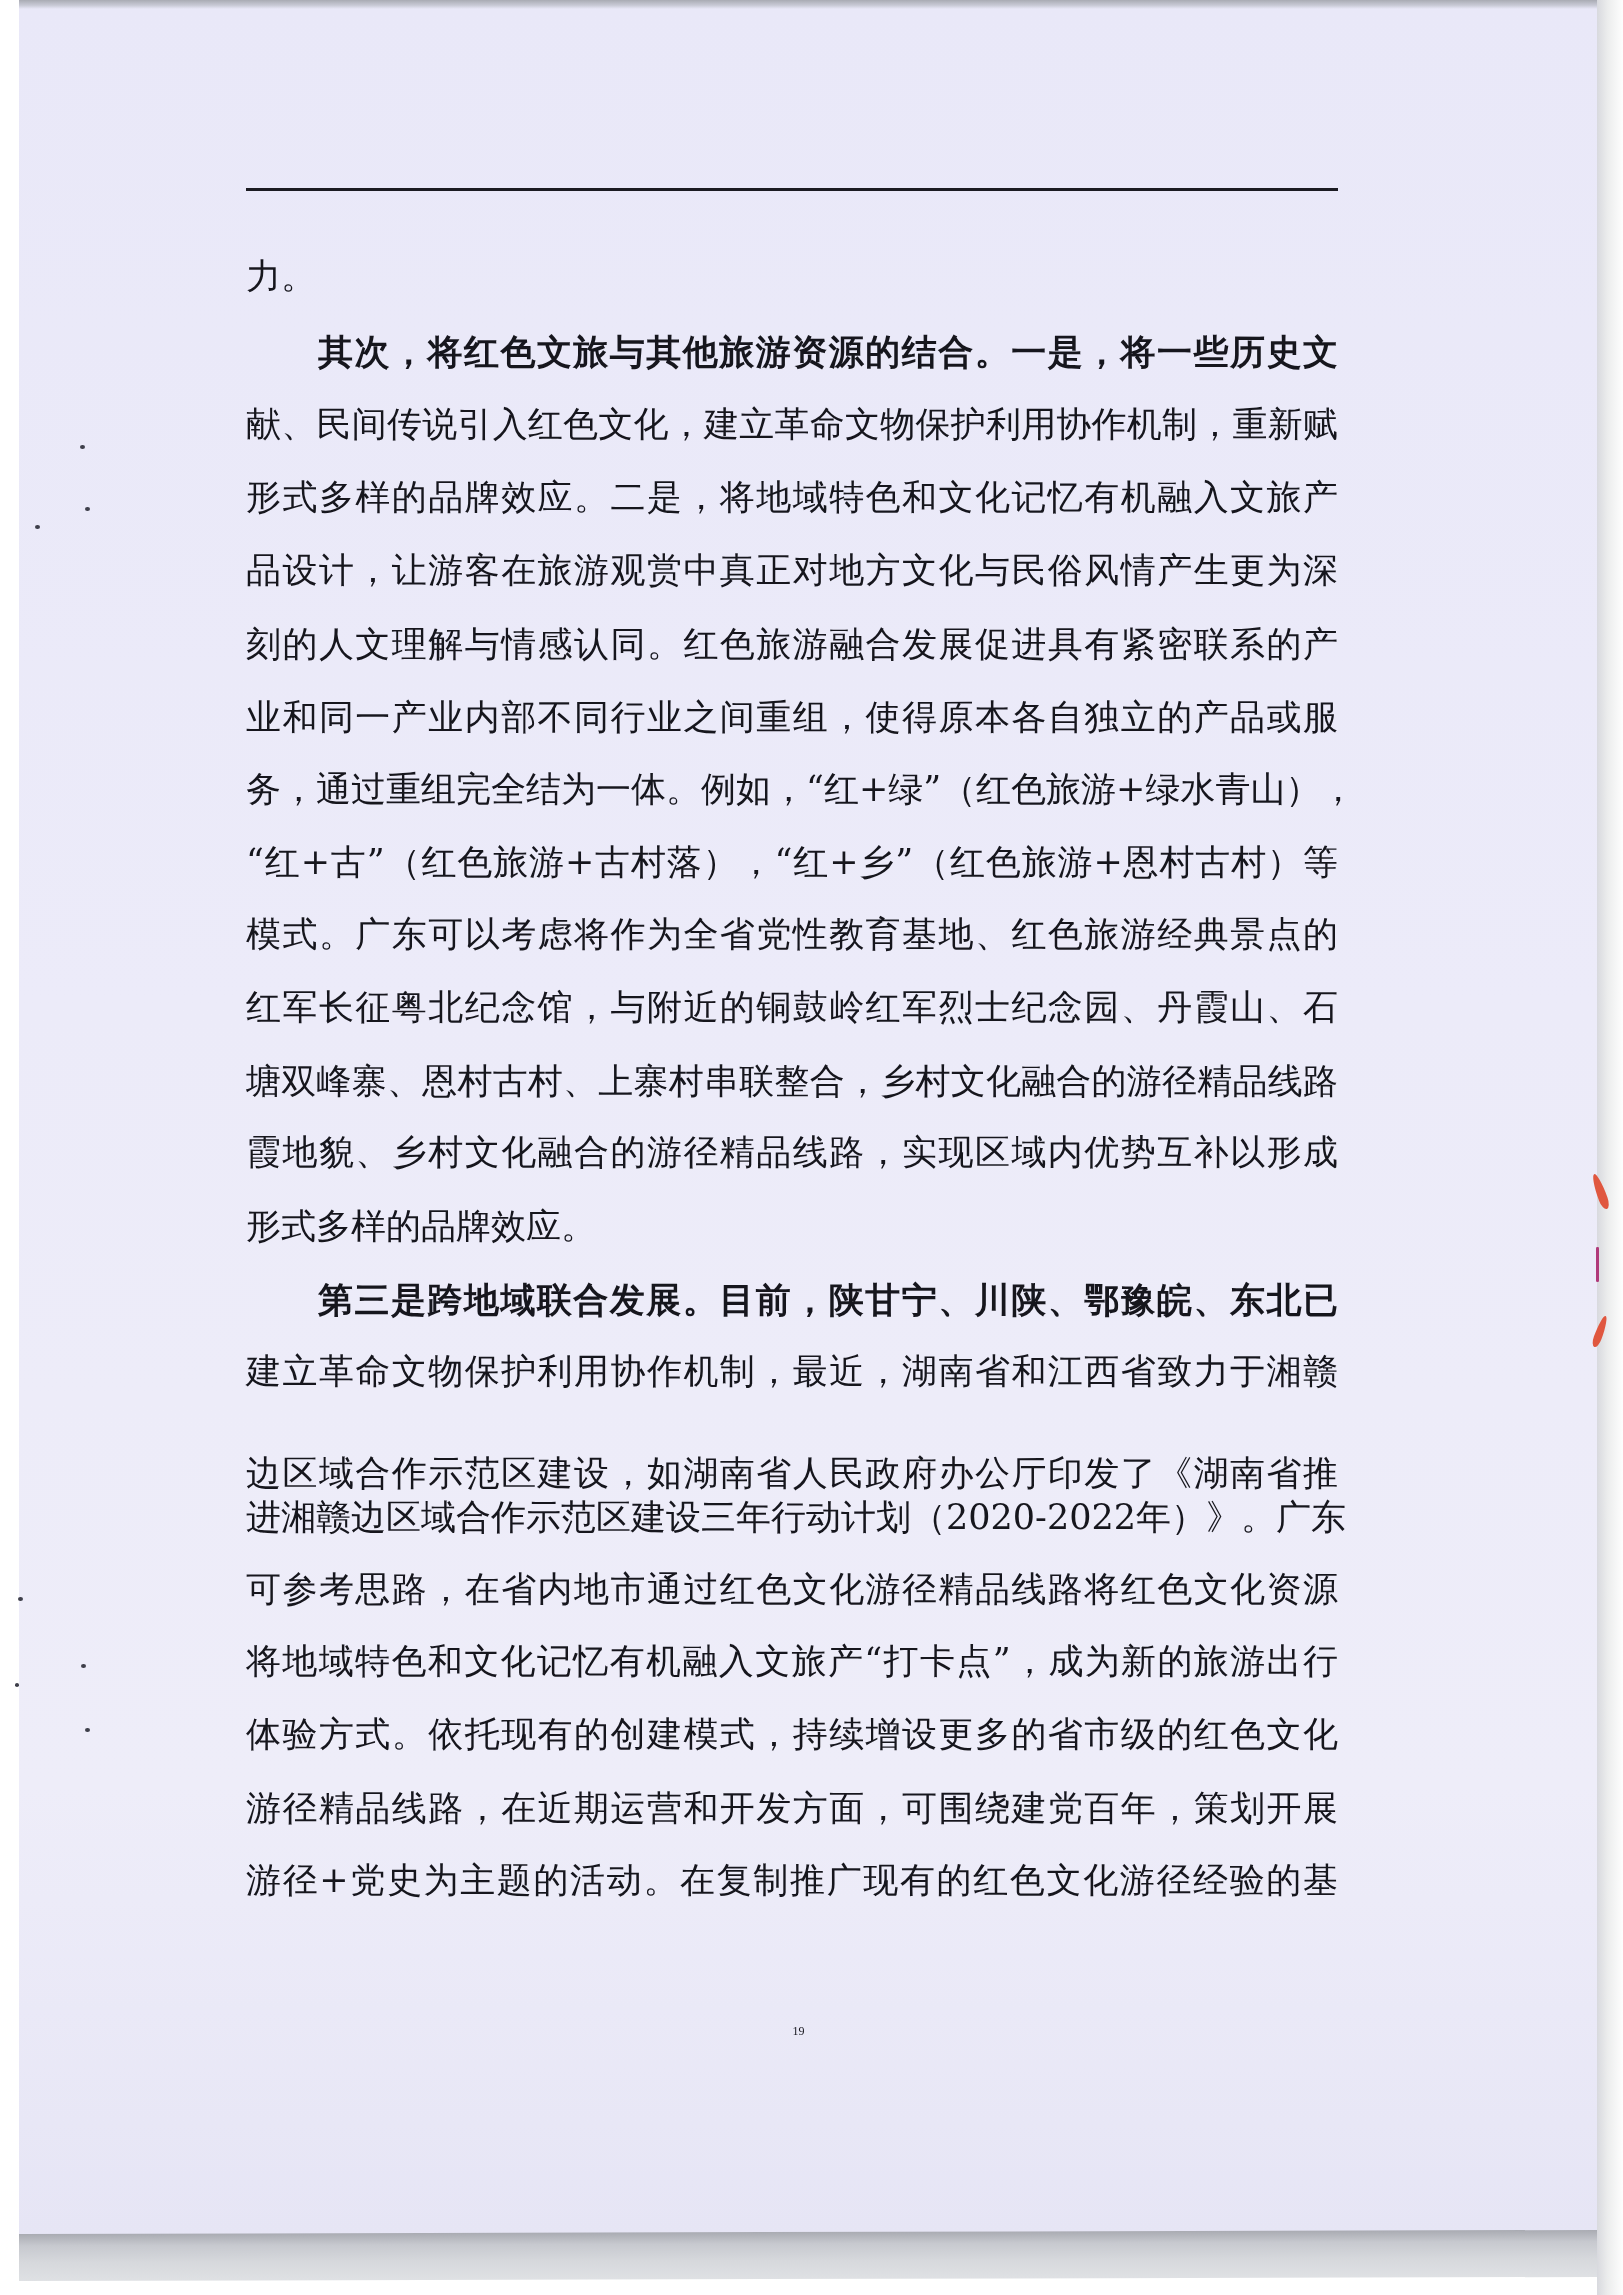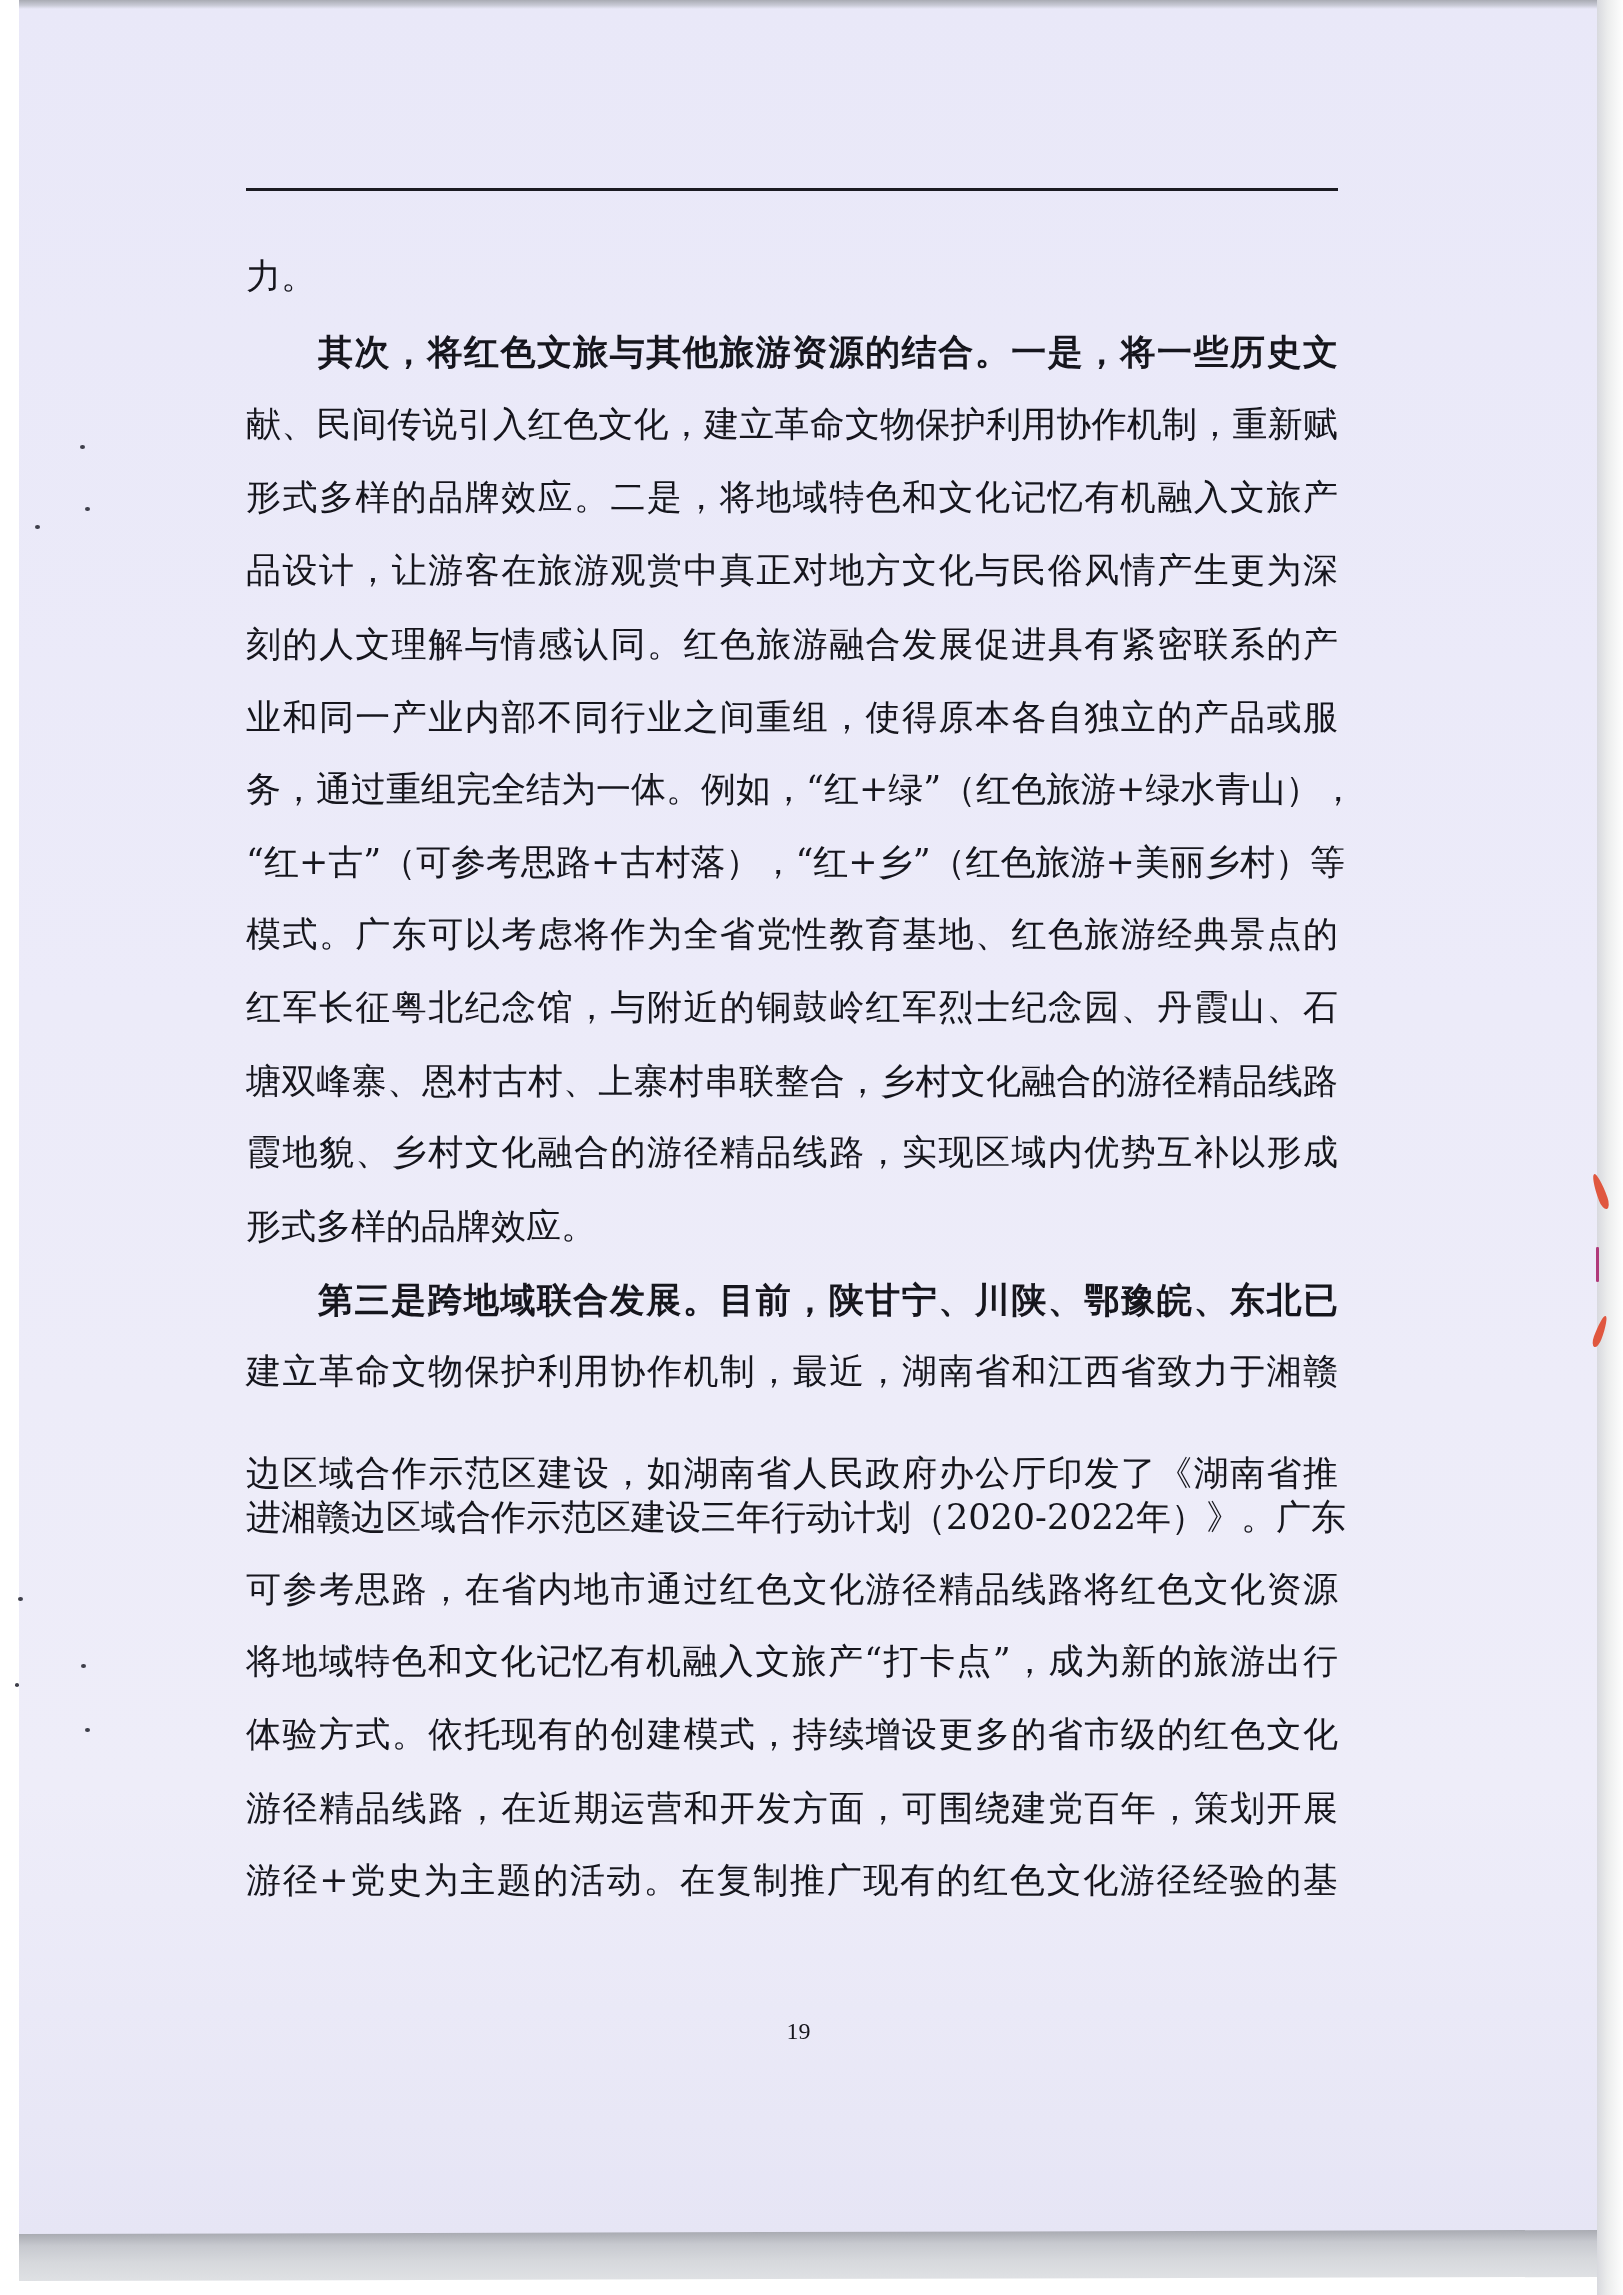--- a/index.html
+++ b/index.html
@@ -79,21 +79,21 @@
     left: 72px;
     width: 1020px;
     font-weight: bold;
   }
   .page-number {
     position: absolute;
     left: 772px;
     top: 2018px;
     width: 53px;
     text-align: center;
-    font-size: 24px;
+    font-size: 12px;
     line-height: 27px;
     color: #16161d;
     font-family: "Liberation Serif", serif;
   }
   .speck {
     position: absolute;
     width: 4.7px;
     height: 4px;
     border-radius: 50%;
     background: #3e3f4a;
@@ -123,21 +123,21 @@
 
 <div class="text-block">
   <div class="line last" style="top:253px">力。</div>
   <div class="line indent" style="top:328px">其次，将红色文旅与其他旅游资源的结合。一是，将一些历史文</div>
   <div class="line" style="top:401px">献、民间传说引入红色文化，建立革命文物保护利用协作机制，重新赋</div>
   <div class="line" style="top:474px">形式多样的品牌效应。二是，将地域特色和文化记忆有机融入文旅产</div>
   <div class="line" style="top:547px">品设计，让游客在旅游观赏中真正对地方文化与民俗风情产生更为深</div>
   <div class="line" style="top:621px">刻的人文理解与情感认同。红色旅游融合发展促进具有紧密联系的产</div>
   <div class="line" style="top:694px">业和同一产业内部不同行业之间重组，使得原本各自独立的产品或服</div>
   <div class="line" style="top:766px">务，通过重组完全结为一体。例如，“红+绿”（红色旅游+绿水青山），</div>
-  <div class="line" style="top:839px">“红+古”（可参考思路+古村落），“红+乡”（红色旅游+美丽乡村）等</div>
+  <div class="line" style="top:839px">“红+古”（红色旅游+古村落），“红+乡”（红色旅游+恩村古村）等</div>
   <div class="line" style="top:911px">模式。广东可以考虑将作为全省党性教育基地、红色旅游经典景点的</div>
   <div class="line" style="top:984px">红军长征粤北纪念馆，与附近的铜鼓岭红军烈士纪念园、丹霞山、石</div>
   <div class="line" style="top:1058px">塘双峰寨、恩村古村、上寨村串联整合，乡村文化融合的游径精品线路</div>
   <div class="line" style="top:1129px">霞地貌、乡村文化融合的游径精品线路，实现区域内优势互补以形成</div>
   <div class="line last" style="top:1203px">形式多样的品牌效应。</div>
   <div class="line indent" style="top:1276px">第三是跨地域联合发展。目前，陕甘宁、川陕、鄂豫皖、东北已</div>
   <div class="line" style="top:1348px">建立革命文物保护利用协作机制，最近，湖南省和江西省致力于湘赣</div>
   <div class="line" style="top:1450px">边区域合作示范区建设，如湖南省人民政府办公厅印发了《湖南省推</div>
   <div class="line" style="top:1494px">进湘赣边区域合作示范区建设三年行动计划（2020-2022年）》。广东</div>
   <div class="line" style="top:1566px">可参考思路，在省内地市通过红色文化游径精品线路将红色文化资源</div>

